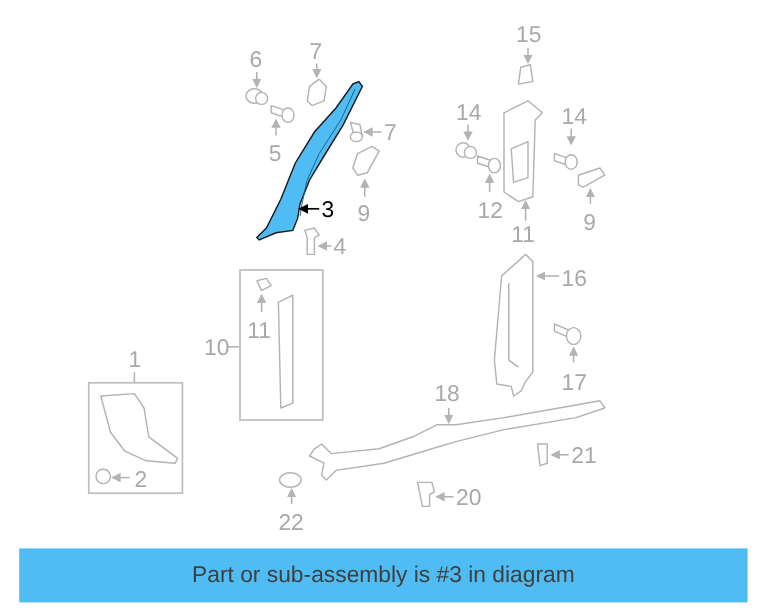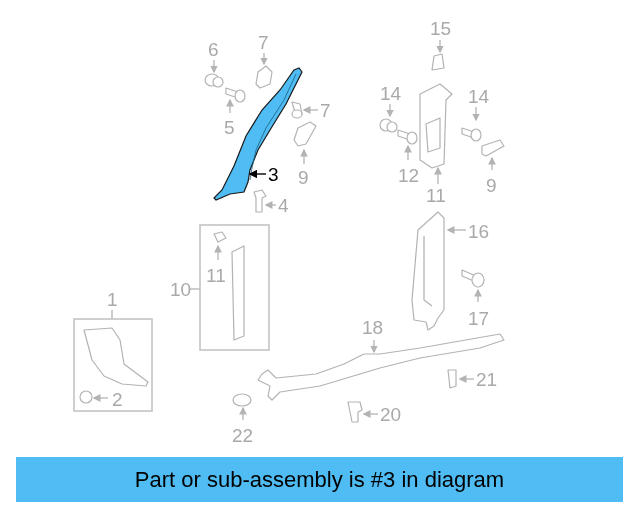--- a/index.html
+++ b/index.html
@@ -7,21 +7,21 @@
          font-family: "Liberation Sans", sans-serif; }
   #diagram { position:absolute; left:0; top:0; width:640px; height:512px; }
   .lbl { font-family: "Liberation Sans", sans-serif; font-size:19px; fill:#a9a9a9; }
   .lbl-active { font-family: "Liberation Sans", sans-serif; font-size:19px; fill:#000000; }
   .part { fill:#ffffff; stroke:#b3b3b3; stroke-width:1.2; stroke-linejoin:round; }
   .line { stroke:#b3b3b3; stroke-width:1.3; fill:none; }
   .box { fill:none; stroke:#c0c0c0; stroke-width:1.5; }
   #banner { position:absolute; left:16px; top:457px; width:607px; height:45px;
             background:#4fbcf4; display:flex; flex-direction:column;
             align-items:center; justify-content:center; }
-  #banner span { font-size:22px; line-height:19px; color:#000000; }
+  #banner span { font-size:19px; line-height:19px; color:#404040; }
 </style>
 </head>
 <body>
 
 <svg id="diagram" viewBox="0 0 640 512" xmlns="http://www.w3.org/2000/svg">
   <defs>
     <marker id="ah" markerWidth="6" markerHeight="6" refX="5" refY="3" orient="auto">
       <path d="M0,0 L6,3 L0,6 Z" fill="#b3b3b3"></path>
     </marker>
     <marker id="ahb" markerWidth="6" markerHeight="6" refX="5" refY="3" orient="auto">

